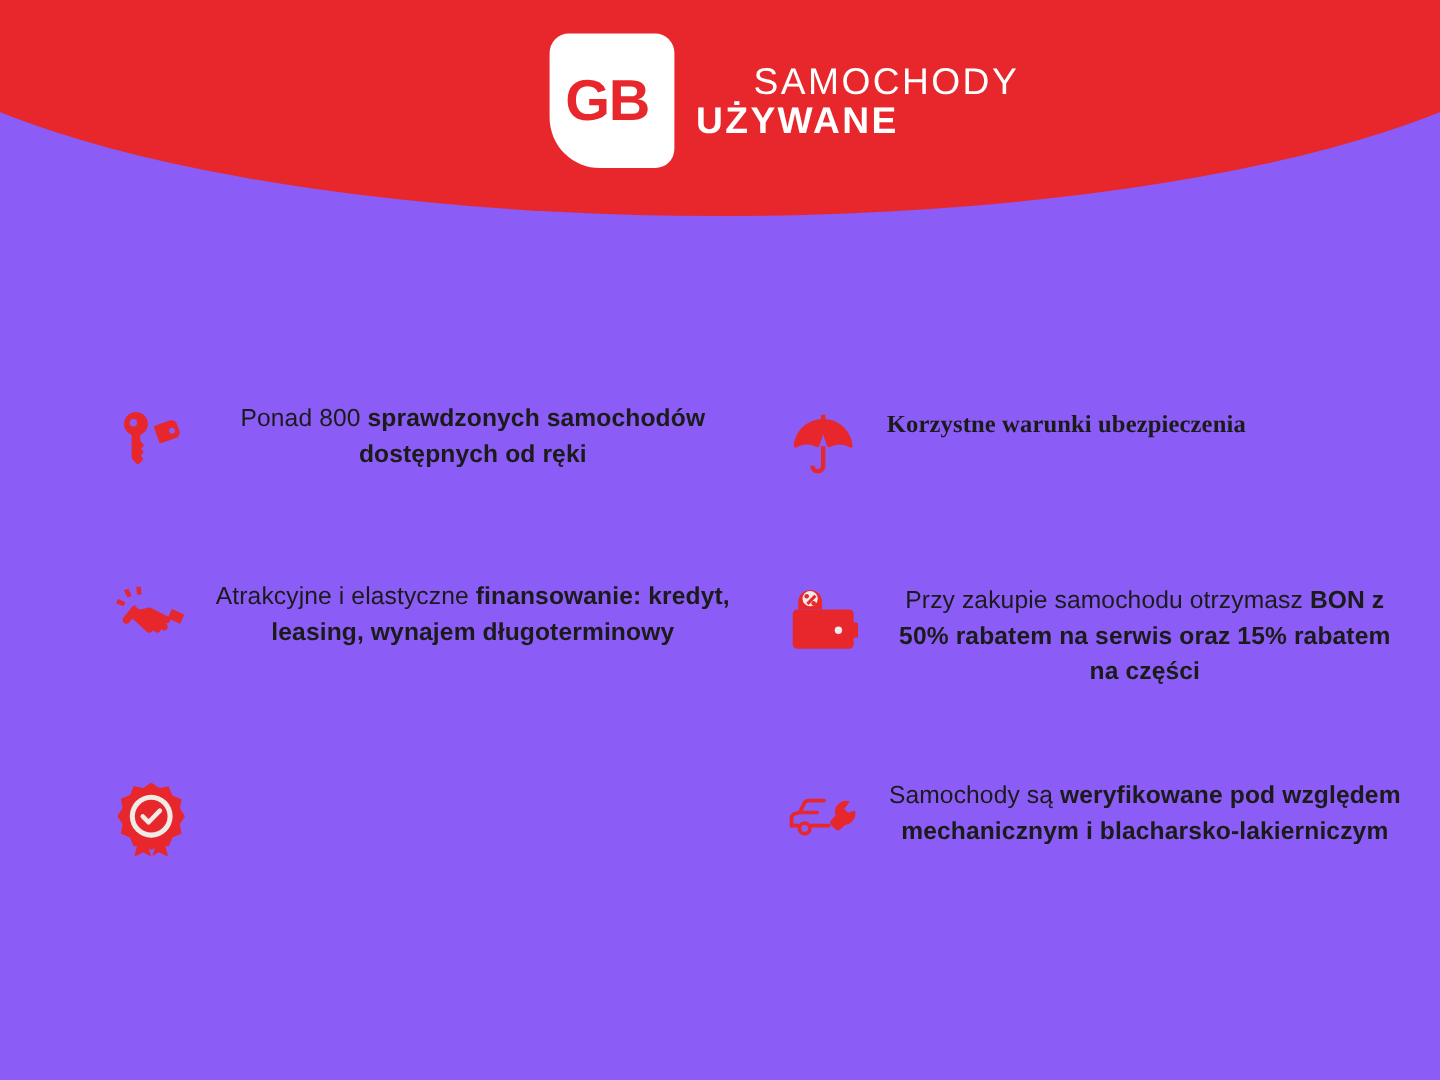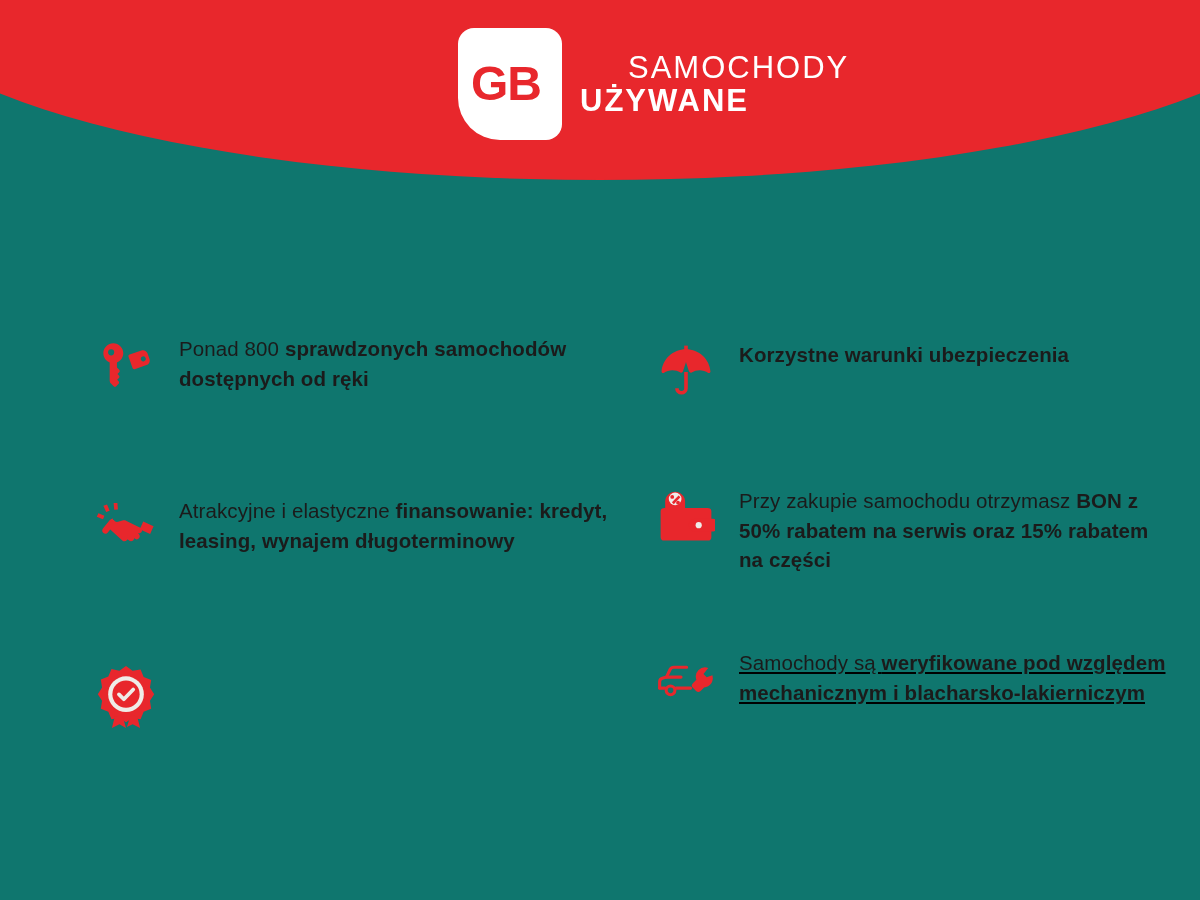--- a/index.html
+++ b/index.html
@@ -7,21 +7,21 @@
     width: 1200px;
     height: 900px;
     overflow: hidden;
     font-family: "Liberation Sans", sans-serif;
     background: #efece8;
   }
   .page {
     position: relative;
     width: 1200px;
     height: 900px;
-    background: #0f766e;
+    background: #8b5cf6;
     overflow: hidden;
   }
 
   
   .header-band {
     position: absolute;
     top: 0; left: 0;
     width: 1200px;
     height: 180px;
     overflow: hidden;
@@ -103,27 +103,27 @@
     line-height: 1.45;
     color: #1b1b1b;
     max-width: 430px;
     padding-top: 4px;
     letter-spacing: 0.1px;
   }
   .feature .txt b { font-weight: 700; }
 
   
   .cell-r0 { margin-top: 0px; }
-  .cell-r1 { margin-top: 22px; }
+  .cell-r1 { margin-top: 8px; }
   .cell-r2 { margin-top: 30px; }
-  .col-right .cell-r0 { margin-top: 6px; }
+  .col-right .cell-r0 { margin-top: 6px; font-family: Liberation Serif, serif; }
   .col-right .cell-r1 { margin-top: 6px; }
-  .col-right .cell-r2 { margin-top: 22px; text-decoration: underline; }
-
-  .col { display: flex; flex-direction: column; }
+  .col-right .cell-r2 { margin-top: 22px; }
+
+  .col { display: flex; flex-direction: column; text-align: center; }
 </style>
 </head>
 <body>
 
 <div class="page">
 
   <div class="header-band">
     <div class="header-red"></div>
 
     <div class="logo-wrap">

